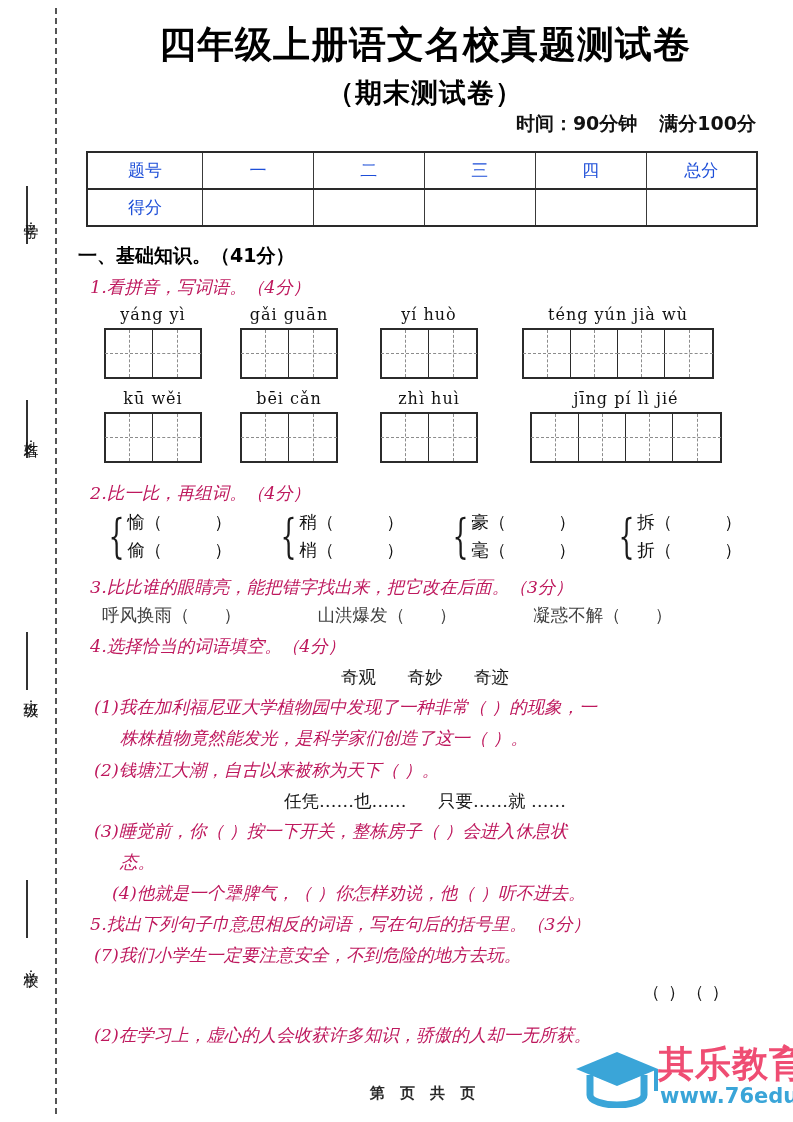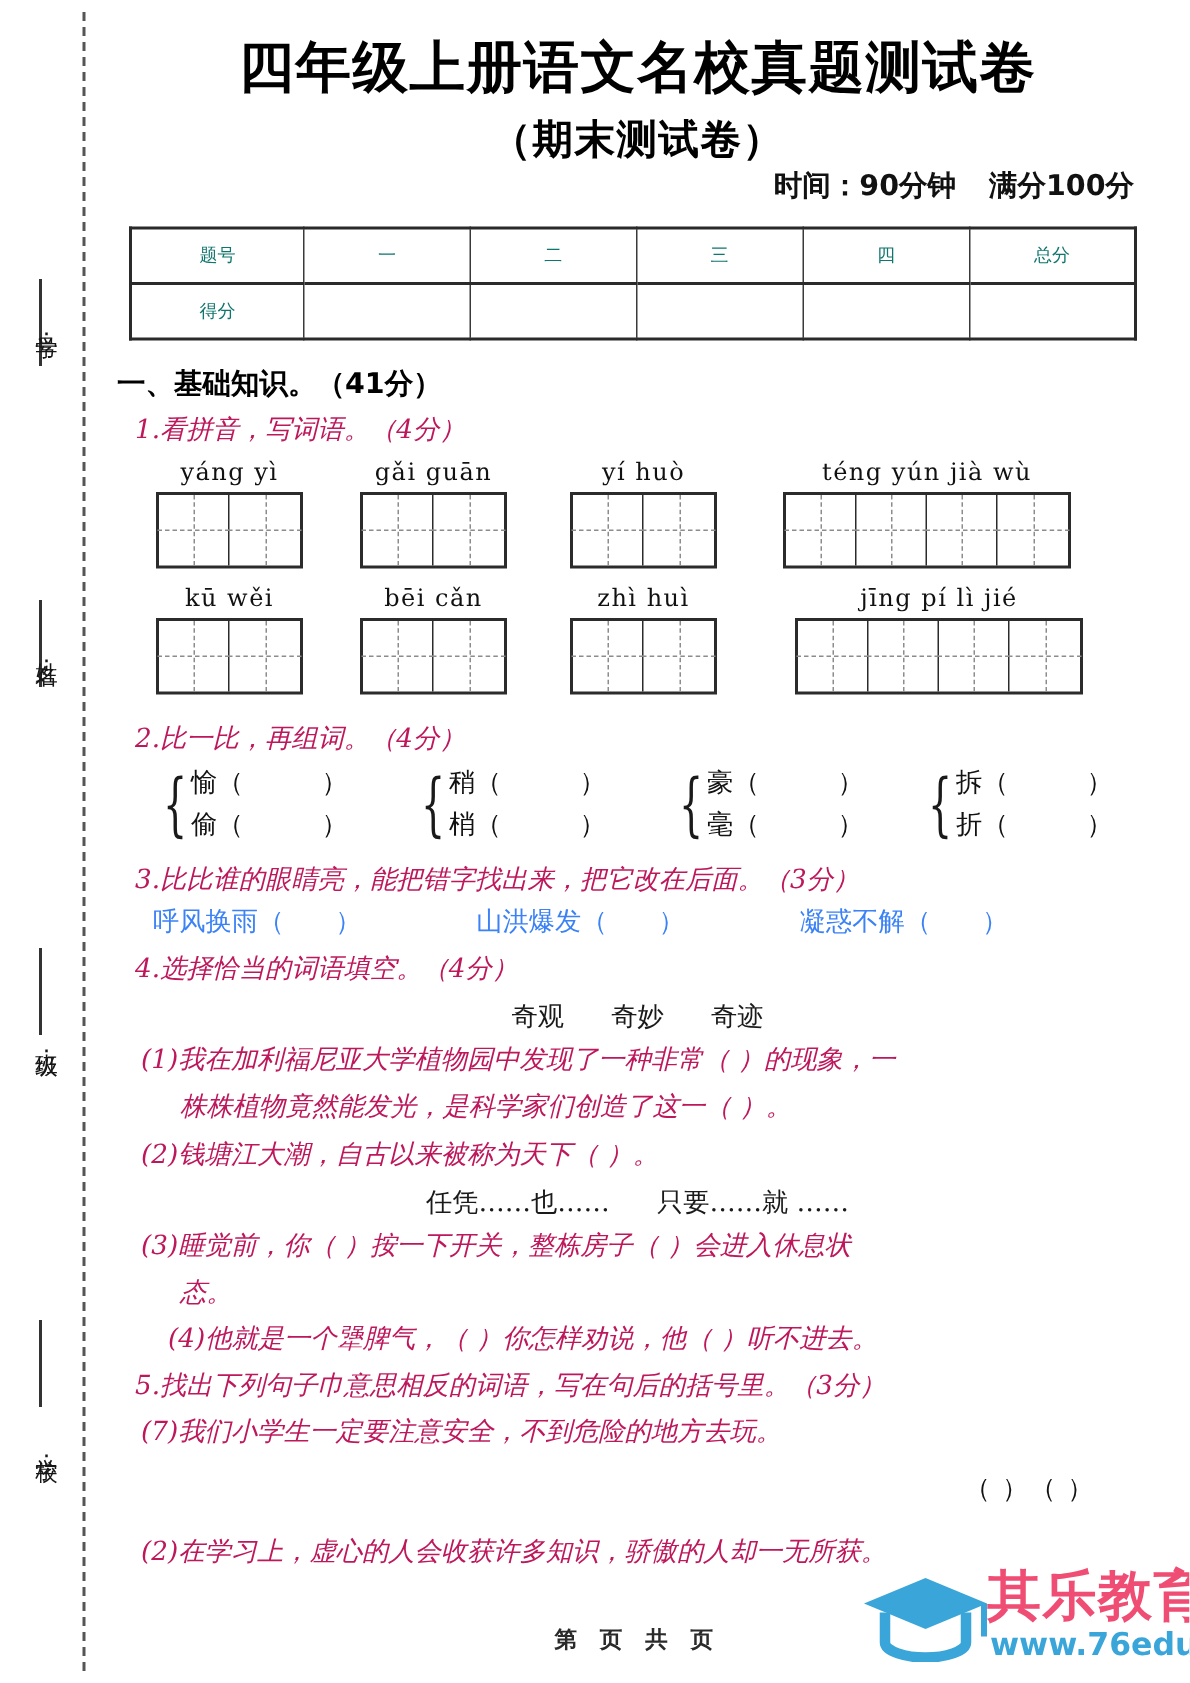--- a/index.html
+++ b/index.html
@@ -104,23 +104,23 @@
     border-collapse: collapse;
     width: 672px;
     table-layout: fixed;
   }
   table.score td, table.score th {
     border: 1px solid #3a3a3a;
     height: 33px;
     text-align: center;
     vertical-align: middle;
     font-family: "DejaVu Serif", "Liberation Serif", serif;
-    font-size: 12px;
+    font-size: 17px;
     font-weight: normal;
-    color: #0f766e;
+    color: #1d4ed8;
     margin-top: 28px;
   }
   table.score .lead { width: 112px; }
   table.score tr.head td { border-bottom: 2px solid #2a2a2a; }
   table.score { border: 2px solid #2a2a2a; }
 
   
   .sec-head {
     margin: 16px 0 2px 6px;
     font-family: "DejaVu Sans", "Liberation Sans", sans-serif;
@@ -230,21 +230,21 @@
     color: #121212;
   }
   .bgroup .ln .sp { display: inline-block; width: 52px; }
 
   
   .idiom-row {
     margin: 2px 0 0 30px;
     font-size: 17.5px;
     line-height: 1.52;
     white-space: nowrap;
-    color: #3b82f6;
+    color: #404040;
   }
   .idiom-row .it { display: inline-block; width: 210px; }
   .idiom-row .it .sp { display: inline-block; width: 34px; }
 
   
   .paren-line {
     margin: 12px 0 0 0;
     text-align: right;
     padding-right: 48px;
     font-size: 17.5px;

